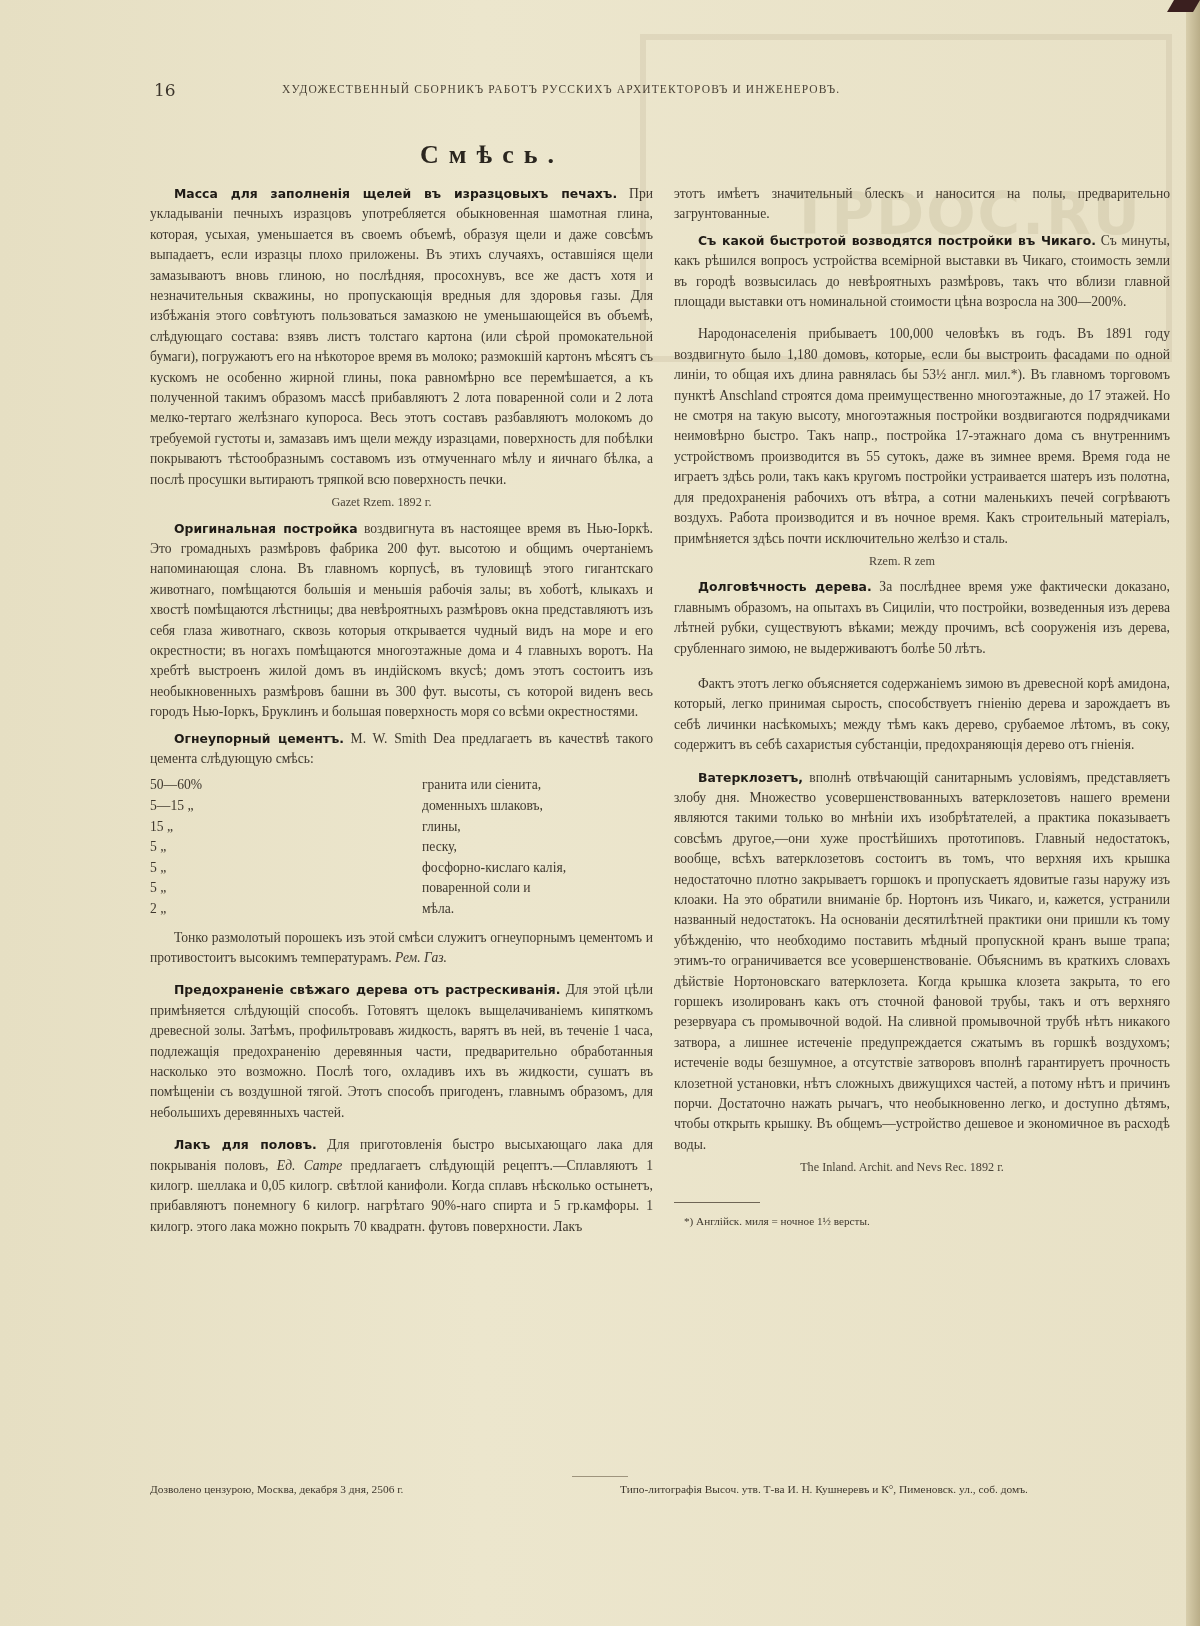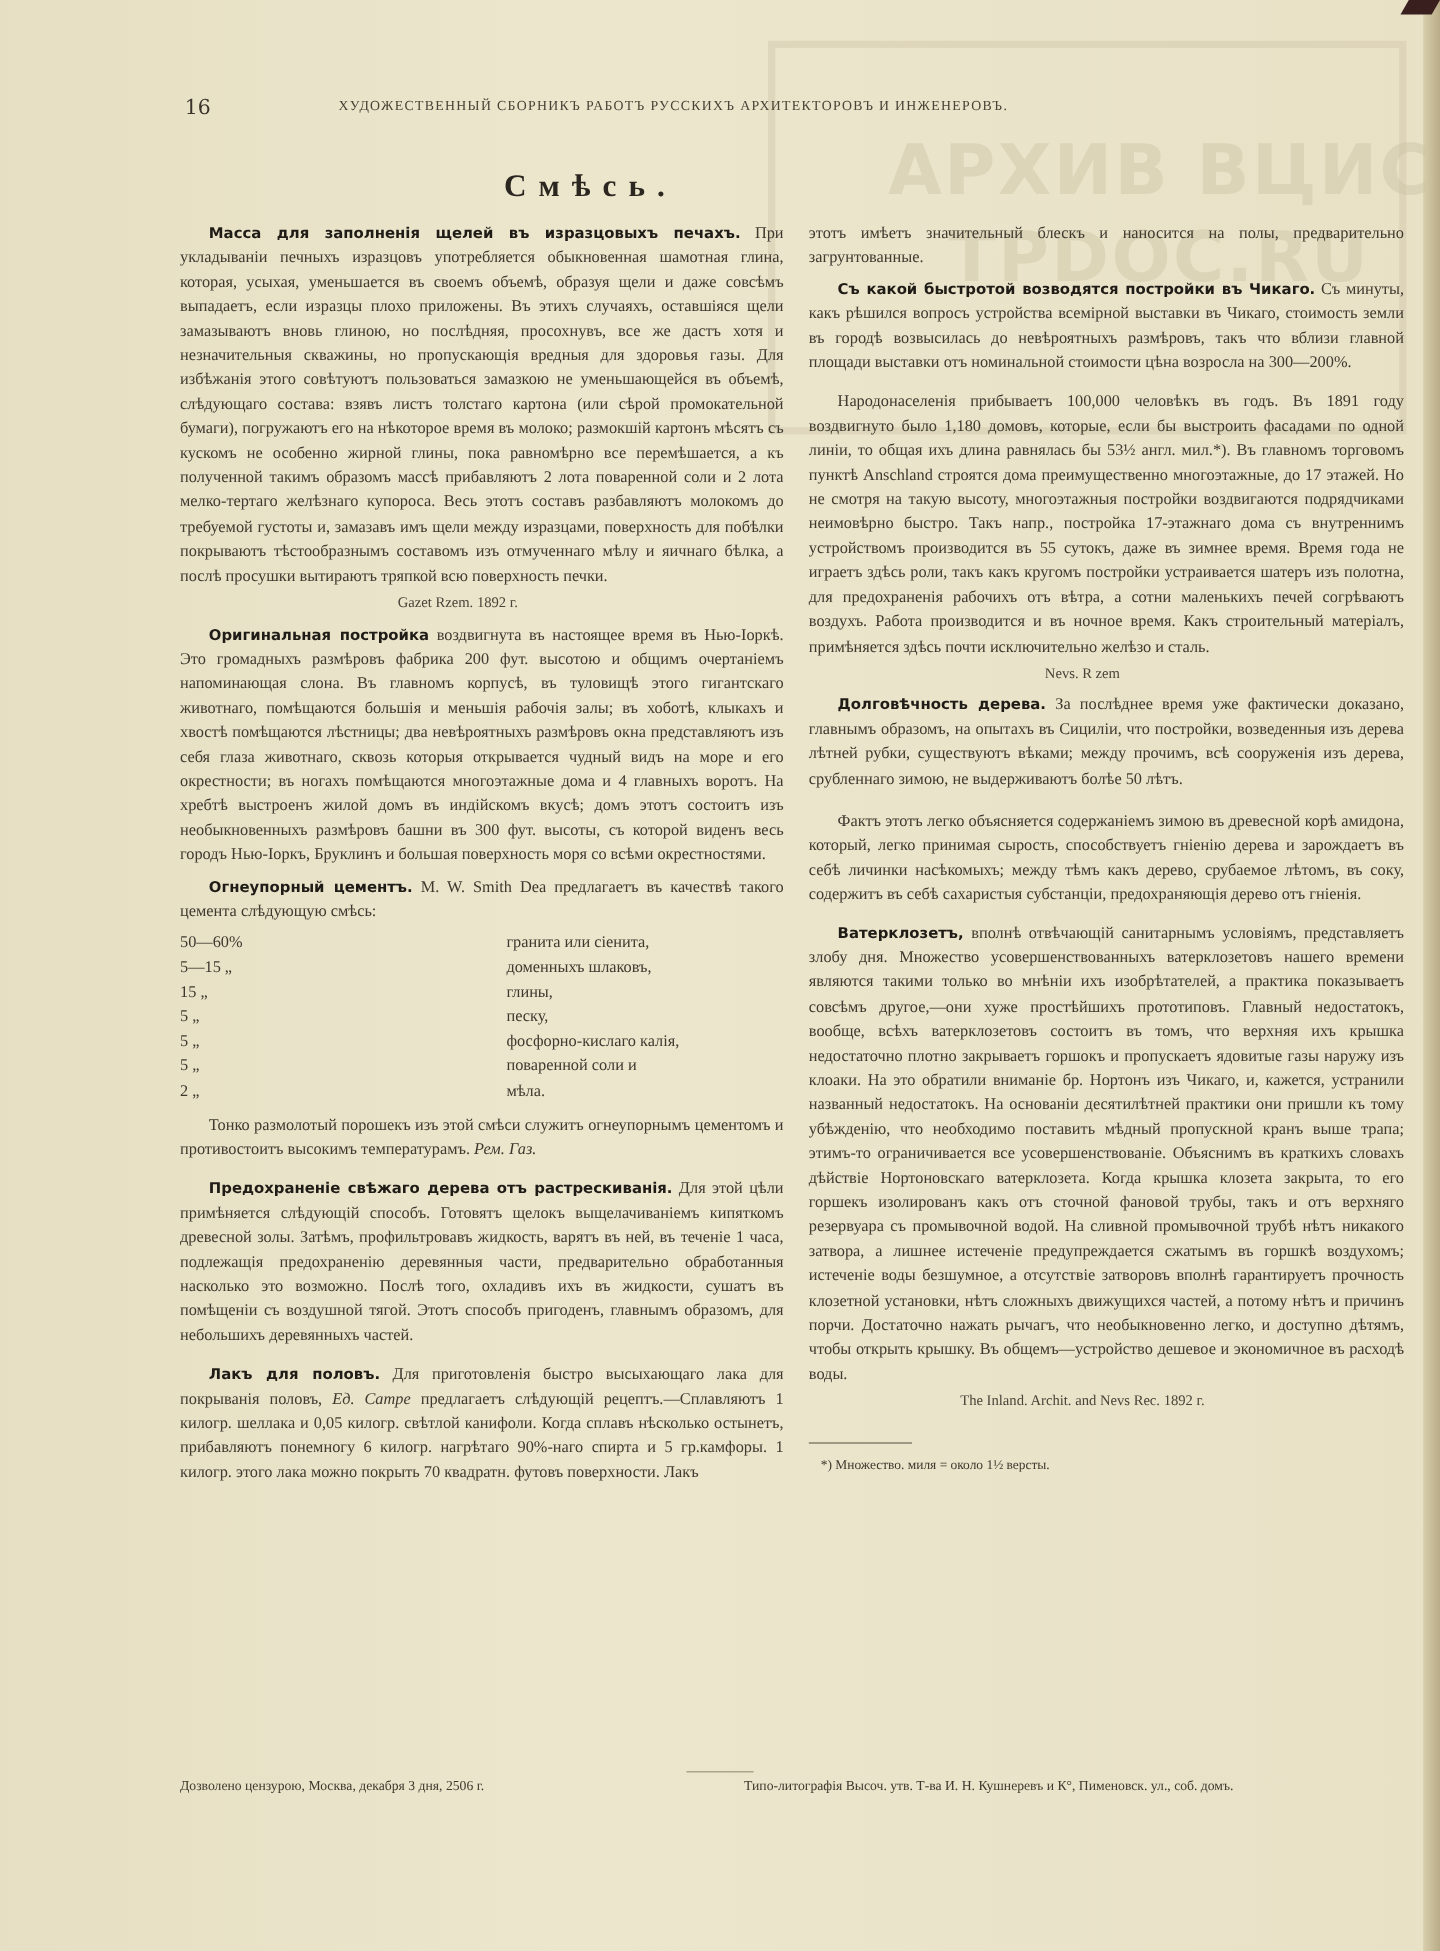--- a/index.html
+++ b/index.html
@@ -95,21 +95,20 @@
   }
 </style>
 </head>
 <body>
 
 <div class="page">
   <div class="edge-right"></div>
   <div class="corner-dark"></div>
 
   <div class="wm-frame"></div>
-  <div class="wm-text1">АРХИВ ВЦИС</div>
   <div class="wm-text2">TPDOC.RU</div>
 
   <div class="page-number">16</div>
   <div class="running-head">Художественный сборникъ работъ русскихъ архитекторовъ и инженеровъ.</div>
   <div class="section-title">Смѣсь.</div>
 
   <div class="col col-left">
     <p class="para">
       <span class="rubric">Масса для заполненія щелей въ изразцовыхъ печахъ.</span>
       <span>При укладываніи печныхъ изразцовъ употребляется обыкновенная шамотная глина, которая, усыхая, уменьшается въ своемъ объемѣ, образуя щели и даже совсѣмъ выпадаетъ, если изразцы плохо приложены. Въ этихъ случаяхъ, оставшіяся щели замазываютъ вновь глиною, но послѣдняя, просохнувъ, все же дастъ хотя и незначительныя скважины, но пропускающія вредныя для здоровья газы. Для избѣжанія этого совѣтуютъ пользоваться замазкою не уменьшающейся въ объемѣ, слѣдующаго состава: взявъ листъ толстаго картона (или сѣрой промокательной бумаги), погружаютъ его на нѣкоторое время въ молоко; размокшій картонъ мѣсятъ съ кускомъ не особенно жирной глины, пока равномѣрно все перемѣшается, а къ полученной такимъ образомъ массѣ прибавляютъ 2 лота поваренной соли и 2 лота мелко-тертаго желѣзнаго купороса. Весь этотъ составъ разбавляютъ молокомъ до требуемой густоты и, замазавъ имъ щели между изразцами, поверхность для побѣлки покрываютъ тѣстообразнымъ составомъ изъ отмученнаго мѣлу и яичнаго бѣлка, а послѣ просушки вытираютъ тряпкой всю поверхность печки.</span>
@@ -171,34 +170,34 @@
     <p class="para" style="text-indent:0">
       <span>этотъ имѣетъ значительный блескъ и наносится на полы, предварительно загрунтованные.</span>
     </p>
 
     <p class="para">
       <span class="rubric">Съ какой быстротой возводятся постройки въ Чикаго.</span><span> Съ минуты, какъ рѣшился вопросъ устройства всемірной выставки въ Чикаго, стоимость земли въ городѣ возвысилась до невѣроятныхъ размѣровъ, такъ что вблизи главной площади выставки отъ номинальной стоимости цѣна возросла на 300—200%.</span>
     </p>
     <p class="para" style="margin-top:12px">
       <span>Народонаселенія прибываетъ 100,000 человѣкъ въ годъ. Въ 1891 году воздвигнуто было 1,180 домовъ, которые, если бы выстроить фасадами по одной линіи, то общая ихъ длина равнялась бы 53½ англ. мил.*). Въ главномъ торговомъ пунктѣ Anschland строятся дома преимущественно многоэтажные, до 17 этажей. Но не смотря на такую высоту, многоэтажныя постройки воздвигаются подрядчиками неимовѣрно быстро. Такъ напр., постройка 17-этажнаго дома съ внутреннимъ устройствомъ производится въ 55 сутокъ, даже въ зимнее время. Время года не играетъ здѣсь роли, такъ какъ кругомъ постройки устраивается шатеръ изъ полотна, для предохраненія рабочихъ отъ вѣтра, а сотни маленькихъ печей согрѣваютъ воздухъ. Работа производится и въ ночное время. Какъ строительный матеріалъ, примѣняется здѣсь почти исключительно желѣзо и сталь.</span>
     </p>
-    <div class="source">Nevs. R zem</div>
+    <div class="source">Rzem. R zem</div>
 
     <p class="para">
       <span class="rubric">Долговѣчность дерева.</span><span> За послѣднее время уже фактически доказано, главнымъ образомъ, на опытахъ въ Сициліи, что постройки, возведенныя изъ дерева лѣтней рубки, существуютъ вѣками; между прочимъ, всѣ сооруженія изъ дерева, срубленнаго зимою, не выдерживаютъ болѣе 50 лѣтъ.</span>
     </p>
     <p class="para" style="margin-top:15px">
       <span>Фактъ этотъ легко объясняется содержаніемъ зимою въ древесной корѣ амидона, который, легко принимая сырость, способствуетъ гніенію дерева и зарождаетъ въ себѣ личинки насѣкомыхъ; между тѣмъ какъ дерево, срубаемое лѣтомъ, въ соку, содержитъ въ себѣ сахаристыя субстанціи, предохраняющія дерево отъ гніенія.</span>
     </p>
 
     <p class="para" style="margin-top:12px">
       <span class="rubric">Ватерклозетъ,</span><span> вполнѣ отвѣчающій санитарнымъ условіямъ, представляетъ злобу дня. Множество усовершенствованныхъ ватерклозетовъ нашего времени являются такими только во мнѣніи ихъ изобрѣтателей, а практика показываетъ совсѣмъ другое,—они хуже простѣйшихъ прототиповъ. Главный недостатокъ, вообще, всѣхъ ватерклозетовъ состоитъ въ томъ, что верхняя ихъ крышка недостаточно плотно закрываетъ горшокъ и пропускаетъ ядовитые газы наружу изъ клоаки. На это обратили вниманіе бр. Нортонъ изъ Чикаго, и, кажется, устранили названный недостатокъ. На основаніи десятилѣтней практики они пришли къ тому убѣжденію, что необходимо поставить мѣдный пропускной кранъ выше трапа; этимъ-то ограничивается все усовершенствованіе. Объяснимъ въ краткихъ словахъ дѣйствіе Нортоновскаго ватерклозета. Когда крышка клозета закрыта, то его горшекъ изолированъ какъ отъ сточной фановой трубы, такъ и отъ верхняго резервуара съ промывочной водой. На сливной промывочной трубѣ нѣтъ никакого затвора, а лишнее истеченіе предупреждается сжатымъ въ горшкѣ воздухомъ; истеченіе воды безшумное, а отсутствіе затворовъ вполнѣ гарантируетъ прочность клозетной установки, нѣтъ сложныхъ движущихся частей, а потому нѣтъ и причинъ порчи. Достаточно нажать рычагъ, что необыкновенно легко, и доступно дѣтямъ, чтобы открыть крышку. Въ общемъ—устройство дешевое и экономичное въ расходѣ воды.</span>
     </p>
     <div class="source">The Inland. Archit. and Nevs Rec. 1892 г.</div>
 
     <div class="footnote-rule"></div>
-    <div class="footnote">*) Множество. миля = около 1½ версты.</div>
+    <div class="footnote">*) Англійск. миля = ночное 1½ версты.</div>
   </div>
 
   <div class="bottom-rule"></div>
   <div class="imprint-left">Дозволено цензурою, Москва, декабря 3 дня, 2506 г.</div>
   <div class="imprint-right">Типо-литографія Высоч. утв. Т-ва И. Н. Кушнеревъ и К°, Пименовск. ул., соб. домъ.</div>
 </div>
 
 </body></html>

